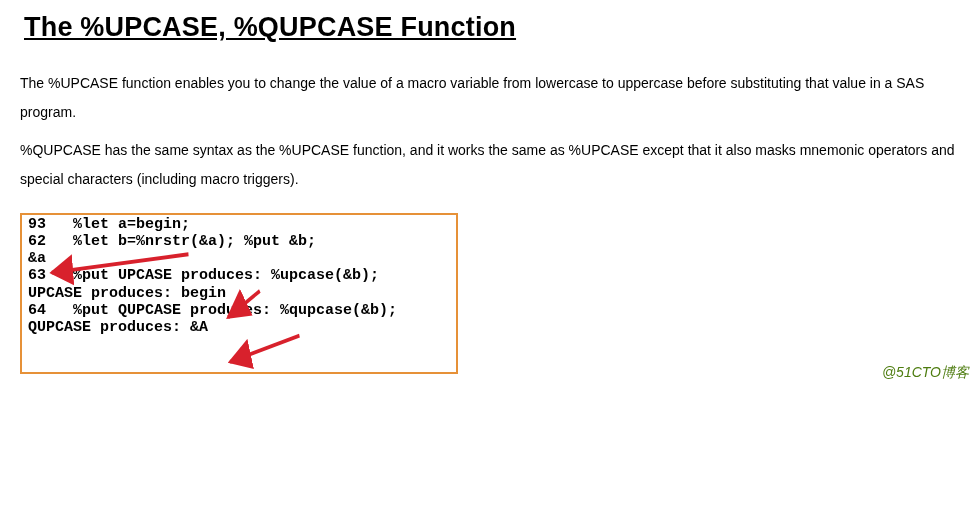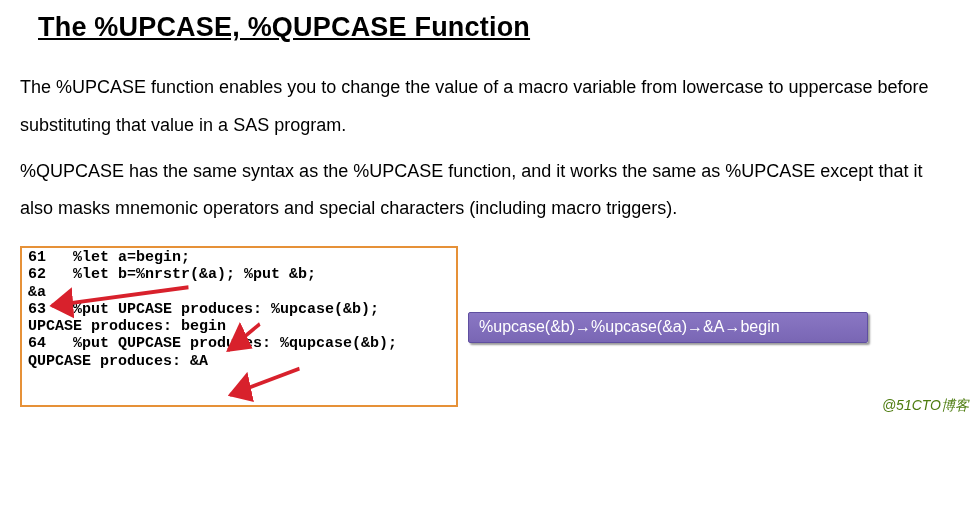--- a/index.html
+++ b/index.html
@@ -8,25 +8,25 @@
     font-family: Arial, Helvetica, sans-serif;
     background: #fff;
     width: 979px;
     box-sizing: border-box;
     position: relative;
   }
   .title {
     font-size: 27px;
     font-weight: bold;
     text-decoration: underline;
-    margin: 0 0 26px 18px;
+    margin: 0 0 26px 4px;
     letter-spacing: 0.2px;
   }
   .body-text {
-    font-size: 18px;
+    font-size: 14px;
     line-height: 2.1;
     margin: 0 0 8px 0;
     color: #000;
   }
   .code-wrap {
     display: flex;
     align-items: flex-start;
     margin-top: 18px;
     gap: 10px;
   }
@@ -77,36 +77,35 @@
 </style>
 </head>
 <body>
 
 <h1 class="title">The %UPCASE, %QUPCASE Function</h1>
 
 <p class="body-text">The %UPCASE function enables you to change the value of a macro variable from lowercase to uppercase before substituting that value in a SAS program.</p>
 <p class="body-text">%QUPCASE has the same syntax as the %UPCASE function, and it works the same as %UPCASE except that it also masks mnemonic operators and special characters (including macro triggers).</p>
 
 <div class="code-wrap">
-  <div class="log-box"><span>61   %let a=begin;</span>
+  <div class="log-box"><span>93   %let a=begin;</span>
 <span>62   %let b=%nrstr(&amp;a); %put &amp;b;</span>
 <span>&amp;a</span>
 <span>63   %put UPCASE produces: %upcase(&amp;b);</span>
 <span>UPCASE produces: begin</span>
 <span>64   %put QUPCASE produces: %qupcase(&amp;b);</span>
 <span>QUPCASE produces: &amp;A</span>
     <svg viewBox="0 0 438 120" preserveAspectRatio="none">
       <defs>
         <marker id="ah" viewBox="0 0 10 10" refX="9" refY="5" markerWidth="8" markerHeight="8" orient="auto">
           <path d="M0,0 L10,5 L0,10 z" fill="#d8212c"></path>
         </marker>
       </defs>
       <line x1="168" y1="30" x2="30" y2="44" stroke="#d8212c" stroke-width="3" marker-end="url(#ah)"></line>
       <line x1="240" y1="58" x2="208" y2="78" stroke="#d8212c" stroke-width="3" marker-end="url(#ah)"></line>
       <line x1="280" y1="92" x2="210" y2="112" stroke="#d8212c" stroke-width="3" marker-end="url(#ah)"></line>
     </svg>
   </div>
   <div class="callouts">
-    <div class="callout">%upcase(&amp;b)→%upcase(&amp;a)→&amp;A→begin</div>
   </div>
 </div>
 
 <div class="watermark">@51CTO博客</div>
 
 </body></html>

